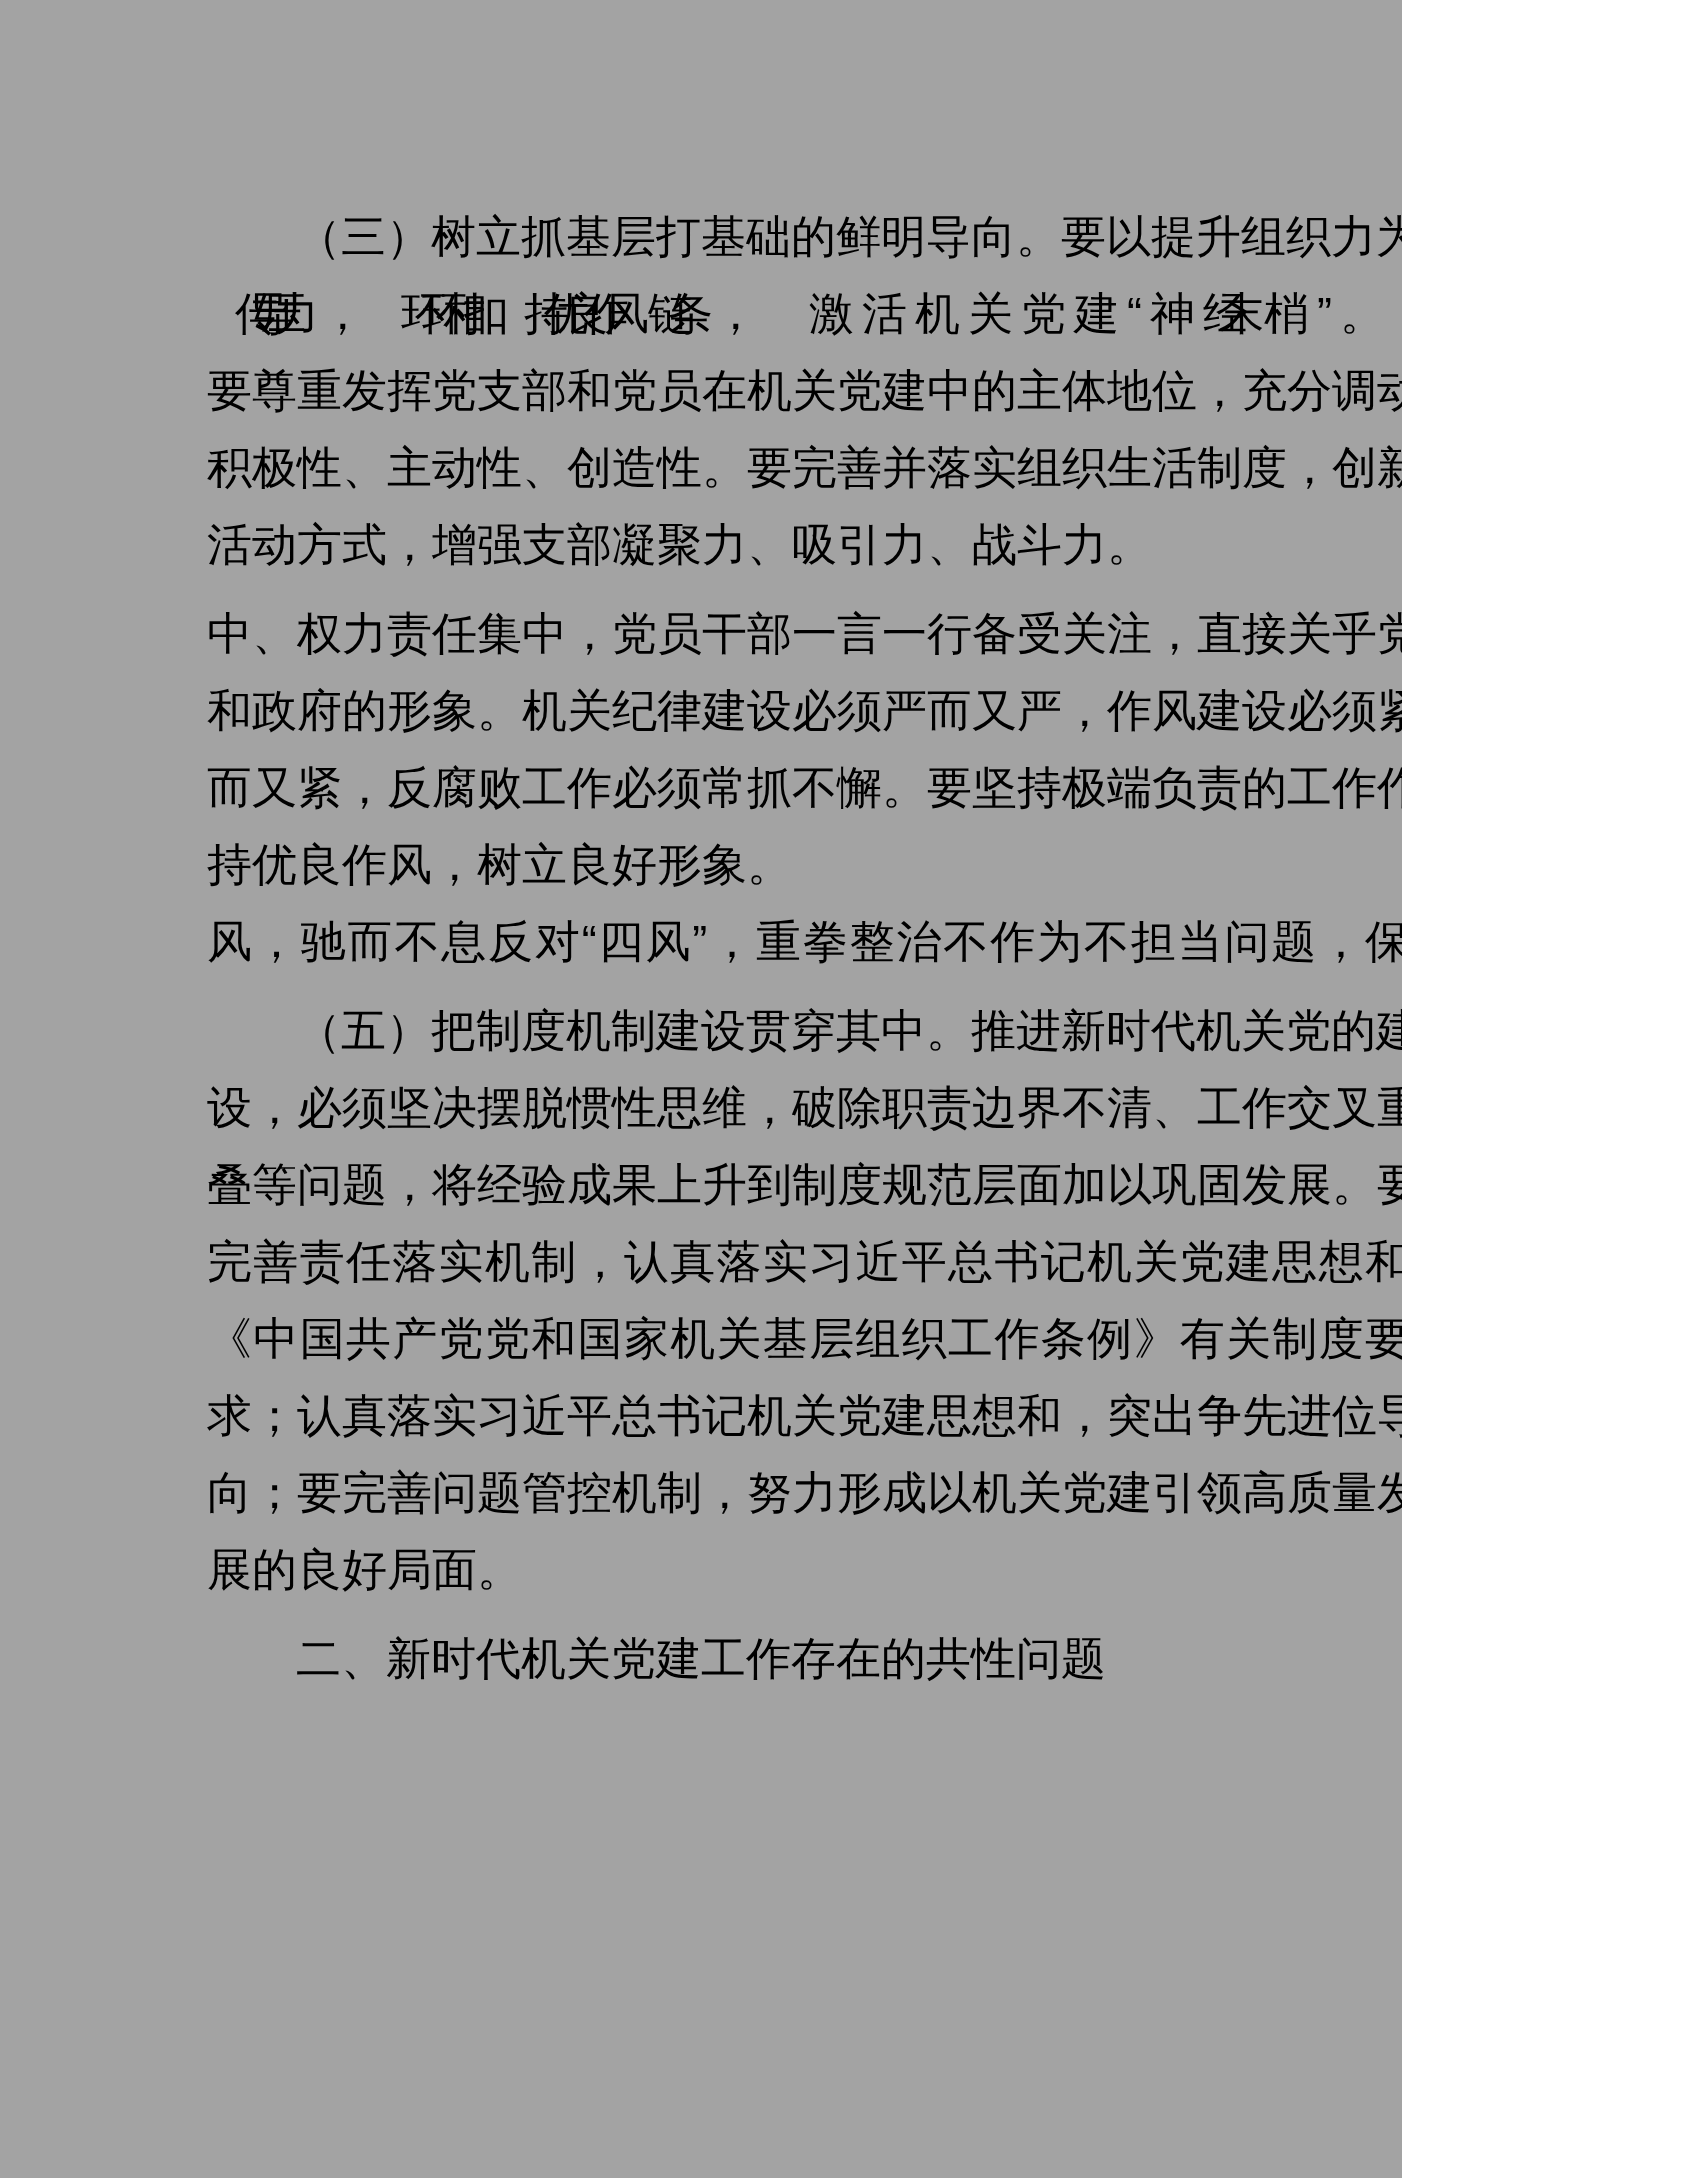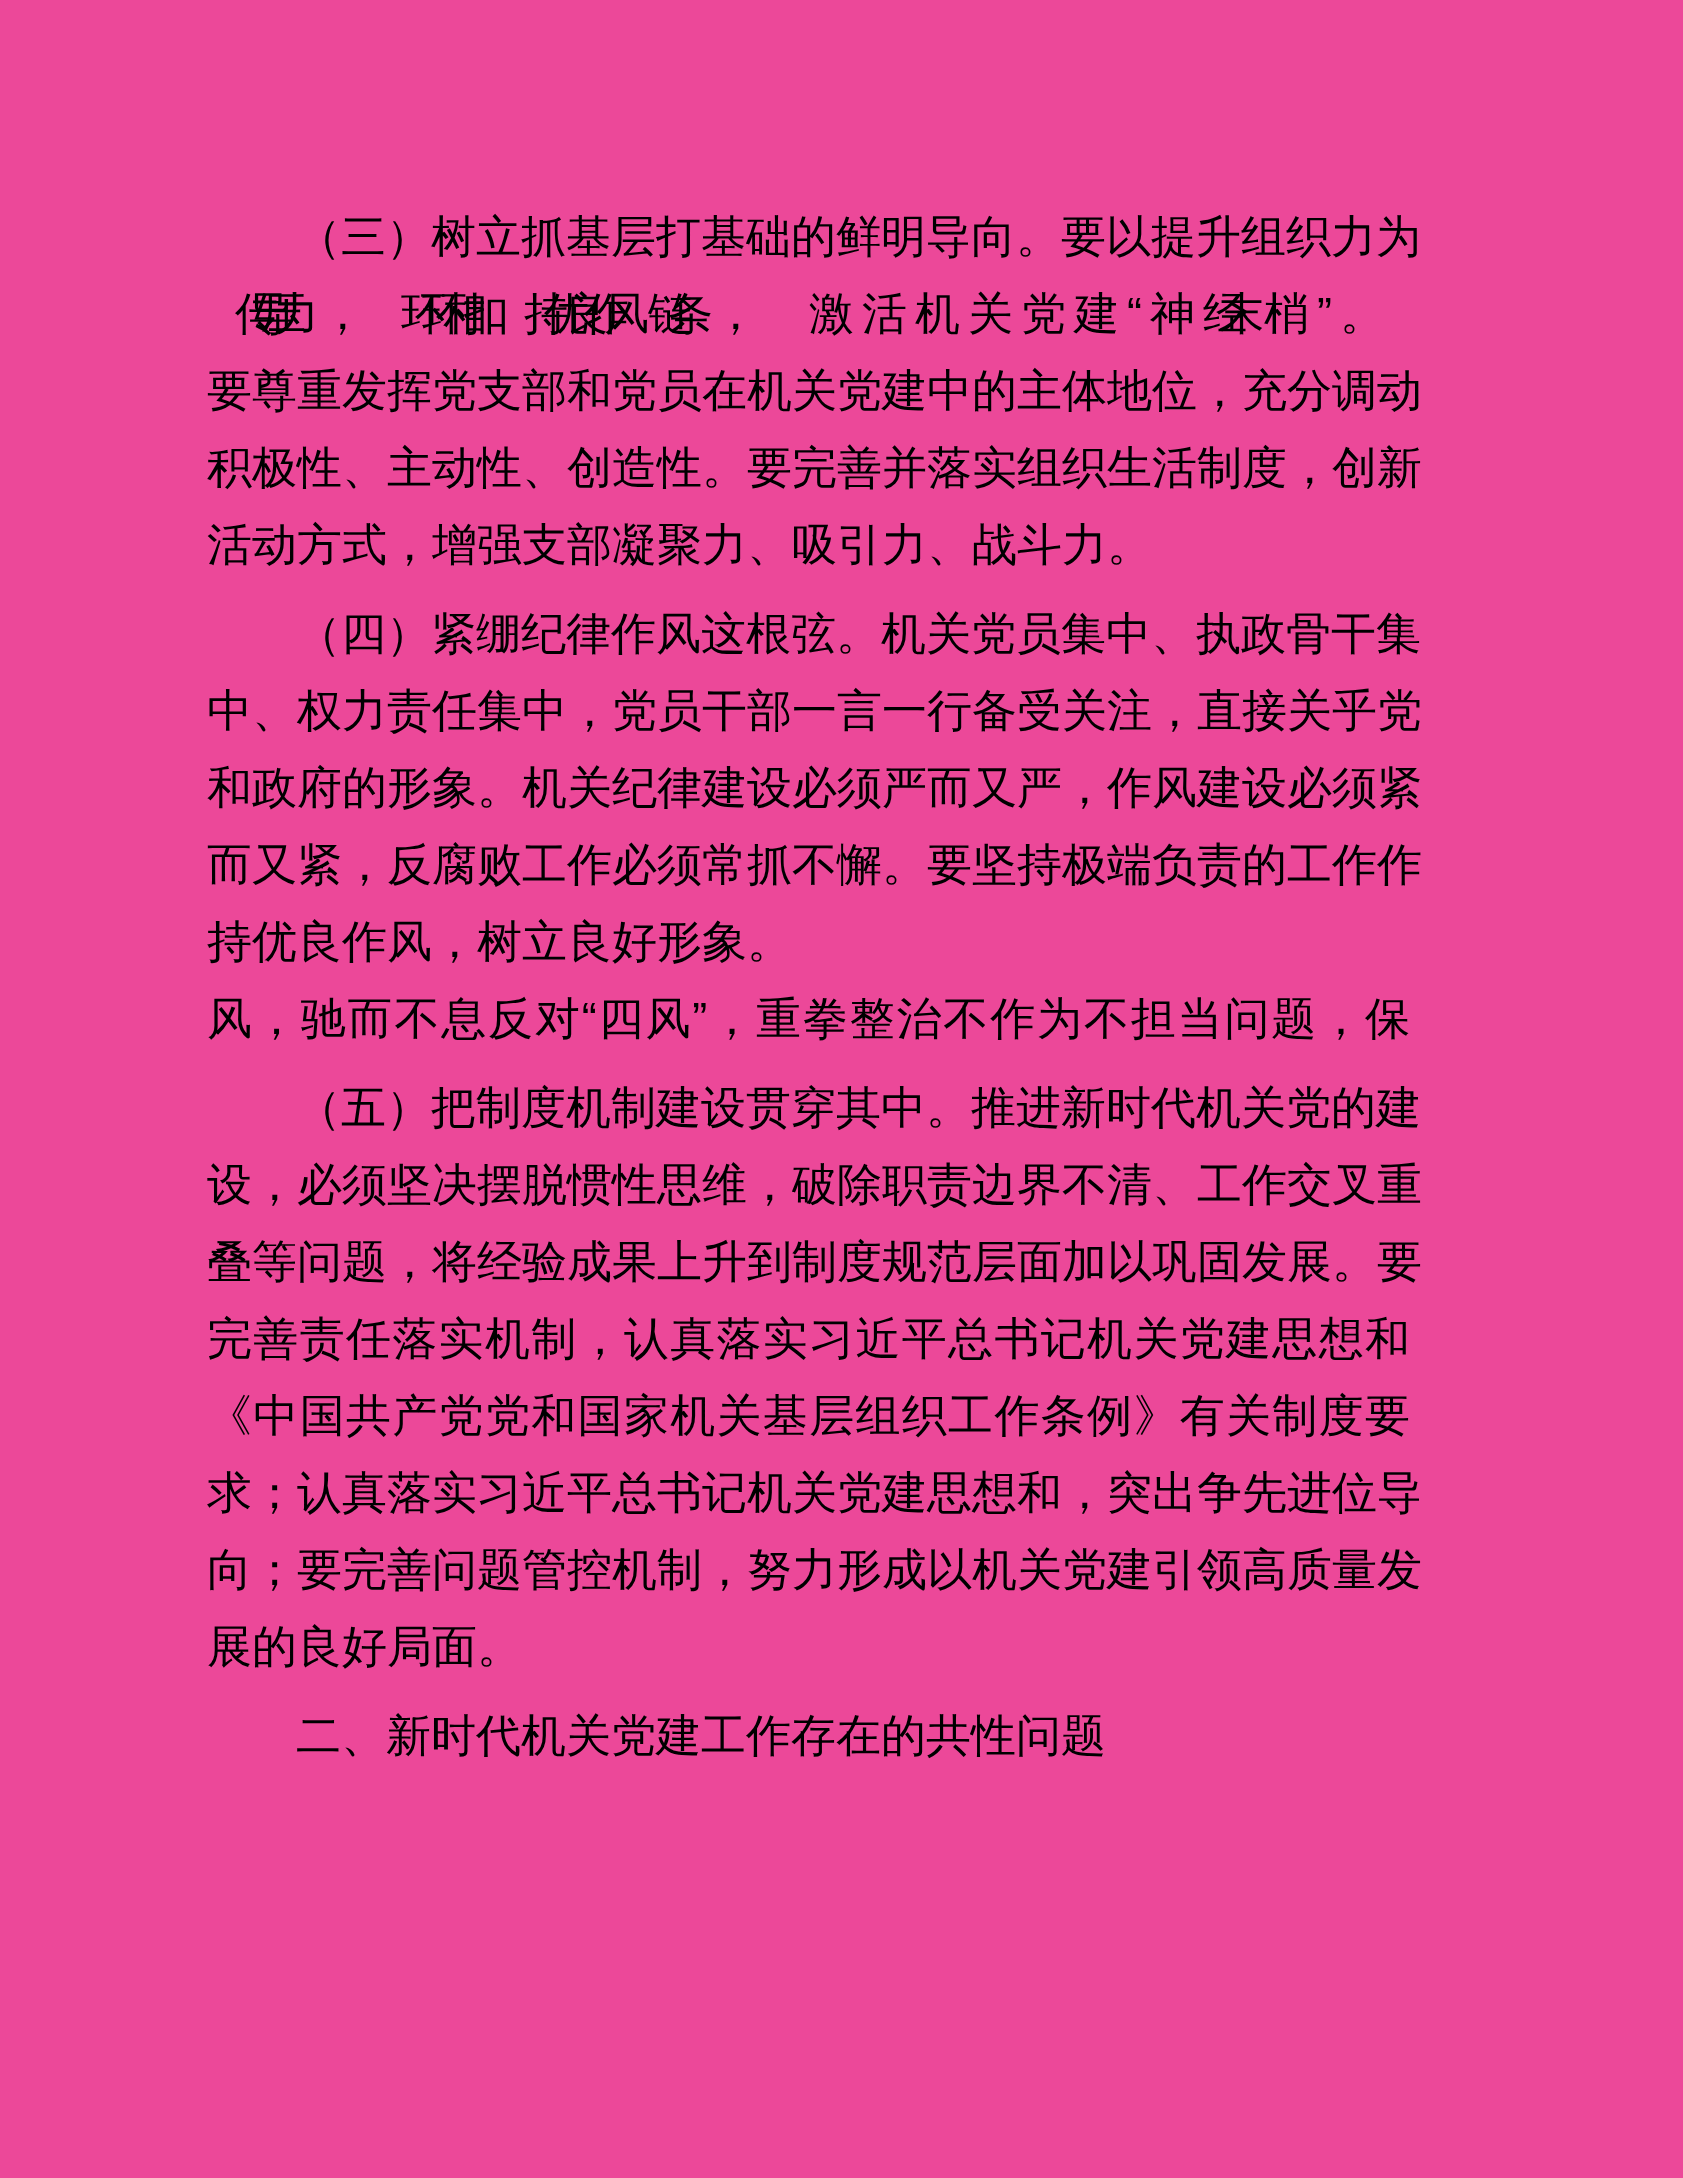--- a/index.html
+++ b/index.html
@@ -1,20 +1,20 @@
 <!DOCTYPE html>
 <html><head>
 <meta charset="utf-8">
 <style>
   html, body { margin: 0; padding: 0; background: #ffffff; }
   .page {
     position: relative;
-    width: 1683px;
+    width: 1402px;
     height: 2178px;
-    background: #ec4899;
+    background: #a3a3a3;
     color: #000000;
     font-family: "Liberation Sans", sans-serif;
     overflow: hidden;
     text-decoration: underline;
   }
   .content {
     position: absolute;
     left: 207px;
     top: 198px;
     width: 1203px;
@@ -53,21 +53,20 @@
       <div class="line first">（三）树立抓基层打基础的鲜明导向。要以提升组织力为</div>
       <div class="line garbled-line">
         <span class="sq c1">传导压力</span><span>，</span><span class="sq c2">环环相扣</span><span class="sq c3">持优良作风</span><span class="sq c4">链条</span><span>，</span><span class="sq tw tw-start">激活机关党建“神</span><span class="sq ov">经末</span><span class="sq tw">梢”。</span>
       </div>
       <div class="line">要尊重发挥党支部和党员在机关党建中的主体地位，充分调动</div>
       <div class="line">积极性、主动性、创造性。要完善并落实组织生活制度，创新</div>
       <div class="line last">活动方式，增强支部凝聚力、吸引力、战斗力。</div>
     </div>
 
     <div class="para">
-      <div class="line first">（四）紧绷纪律作风这根弦。机关党员集中、执政骨干集</div>
       <div class="line">中、权力责任集中，党员干部一言一行备受关注，直接关乎党</div>
       <div class="line">和政府的形象。机关纪律建设必须严而又严，作风建设必须紧</div>
       <div class="line">而又紧，反腐败工作必须常抓不懈。要坚持极端负责的工作作</div>
       <div class="line last">持优良作风，树立良好形象。</div>
       <div class="line">风，驰而不息反对“四风”，重拳整治不作为不担当问题，保</div>
     </div>
 
     <div class="para">
       <div class="line first">（五）把制度机制建设贯穿其中。推进新时代机关党的建</div>
       <div class="line">设，必须坚决摆脱惯性思维，破除职责边界不清、工作交叉重</div>

